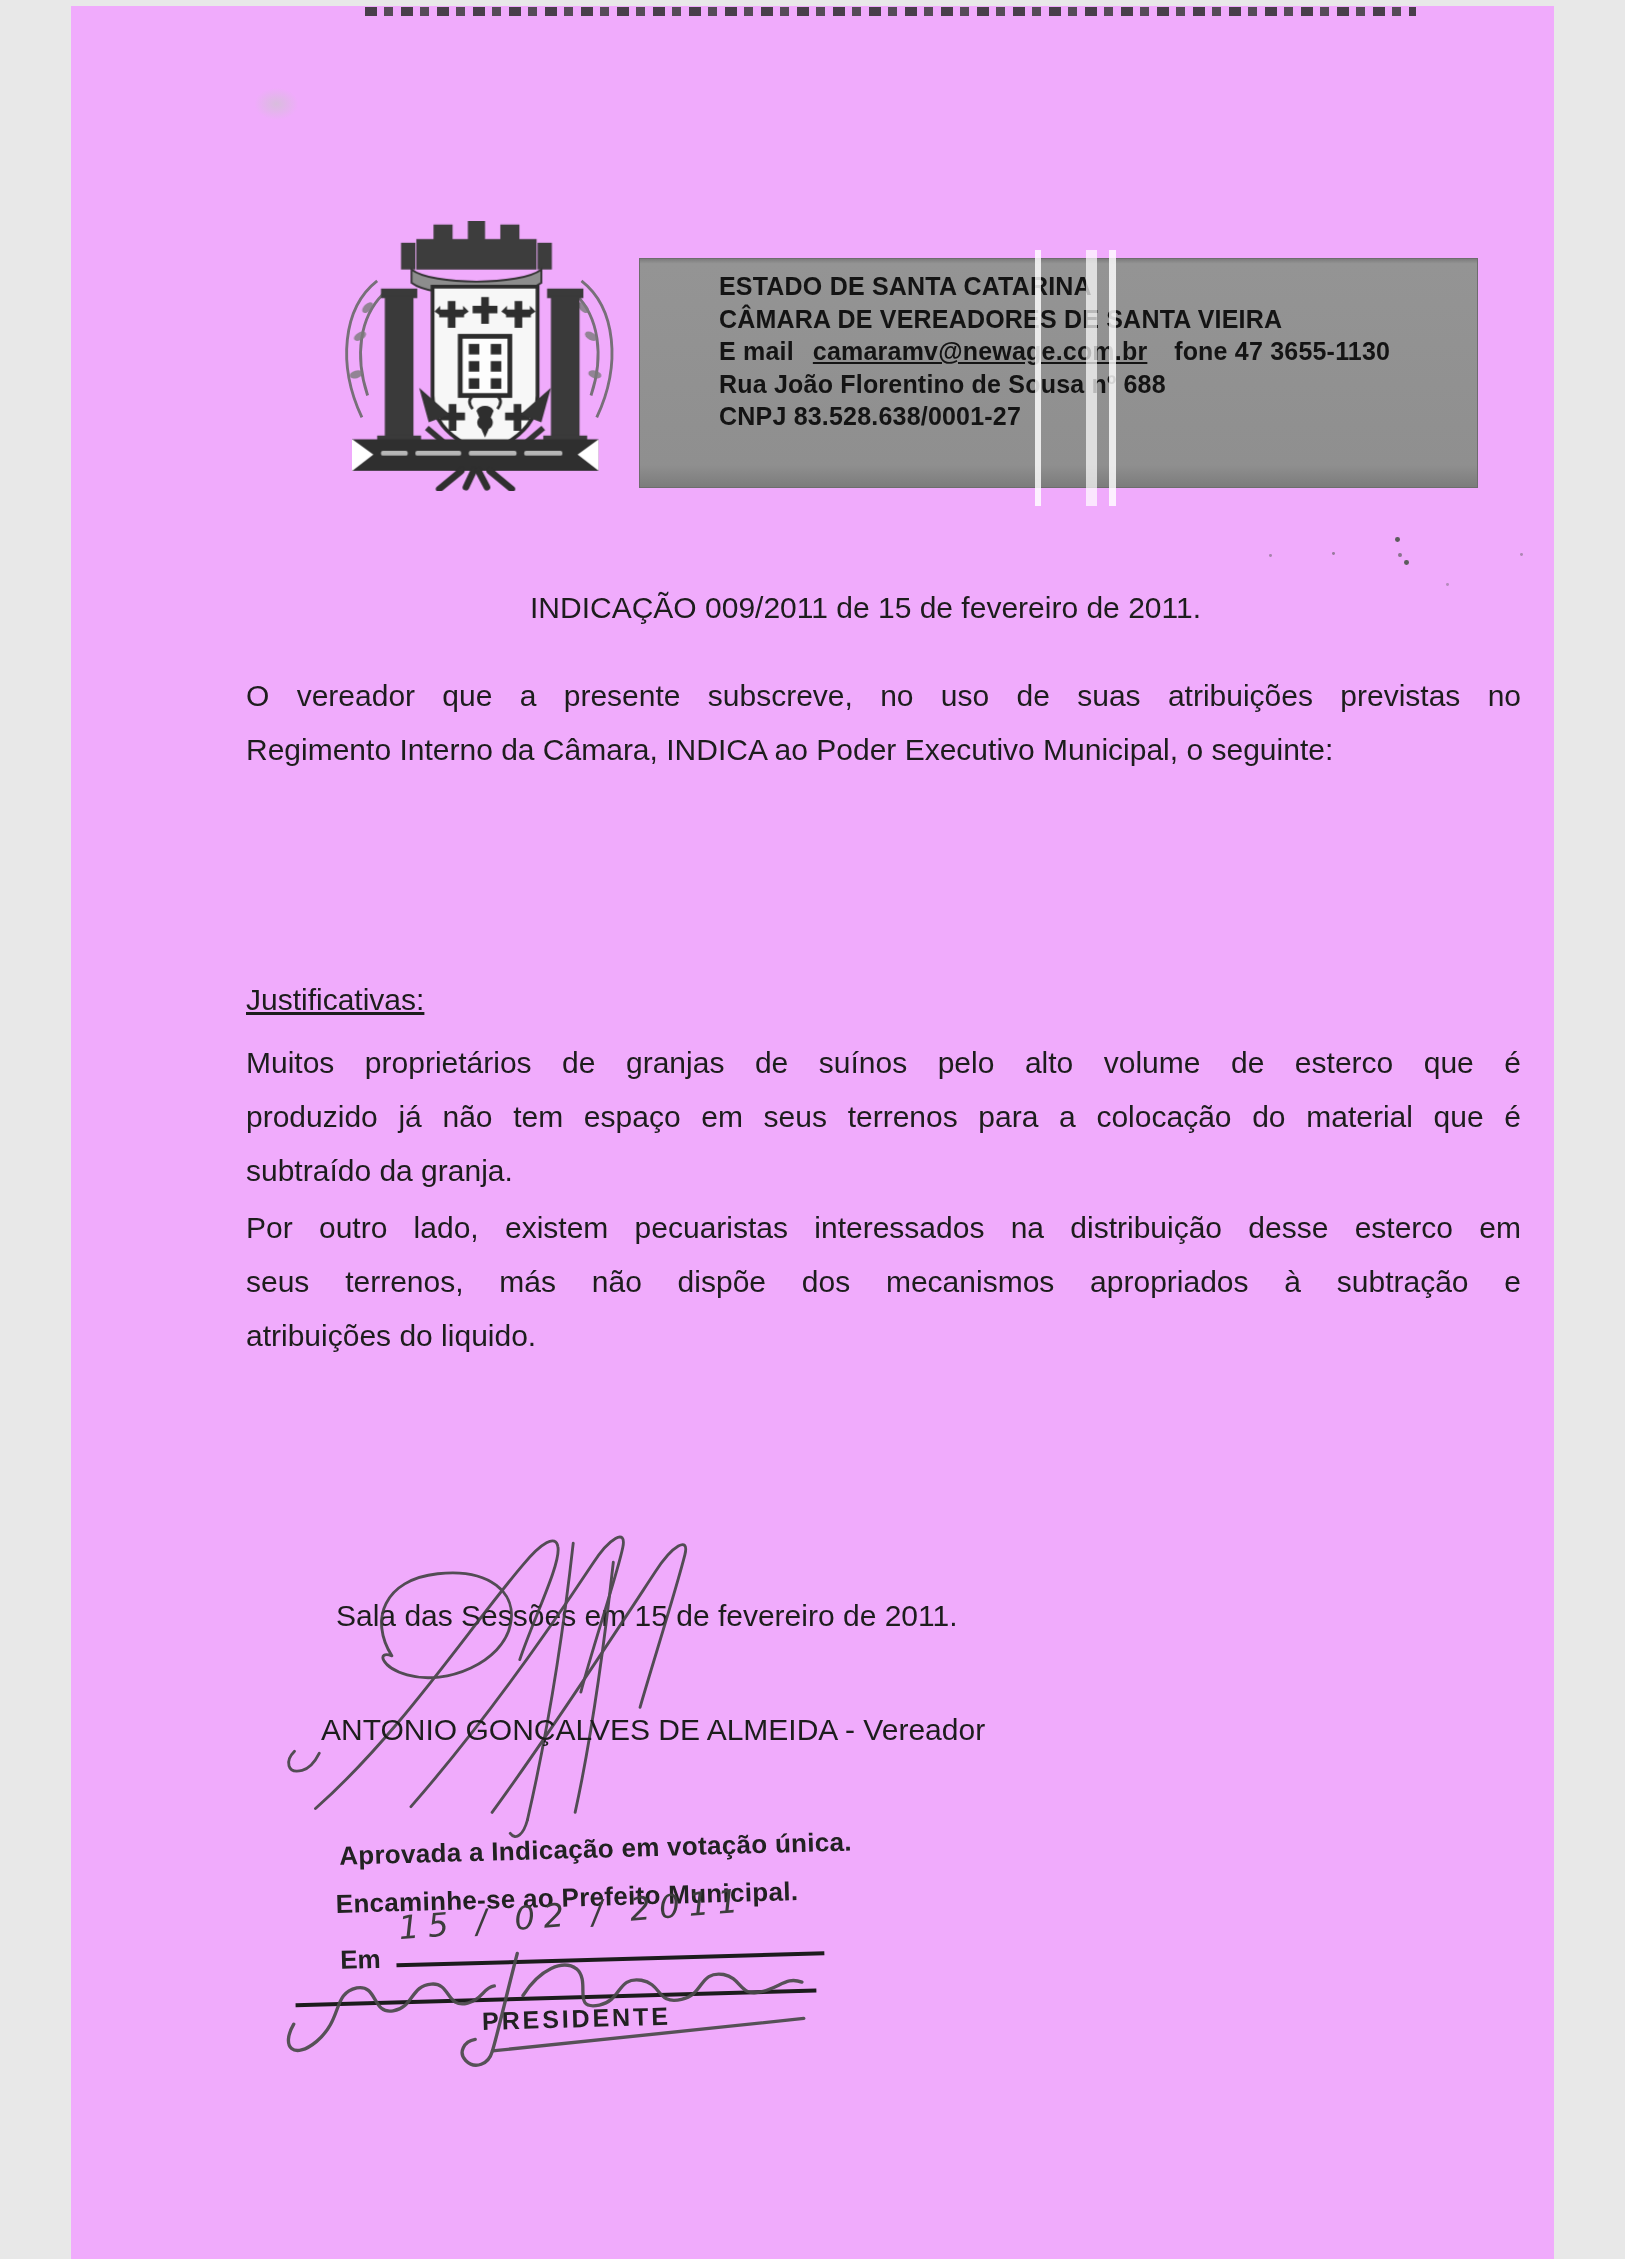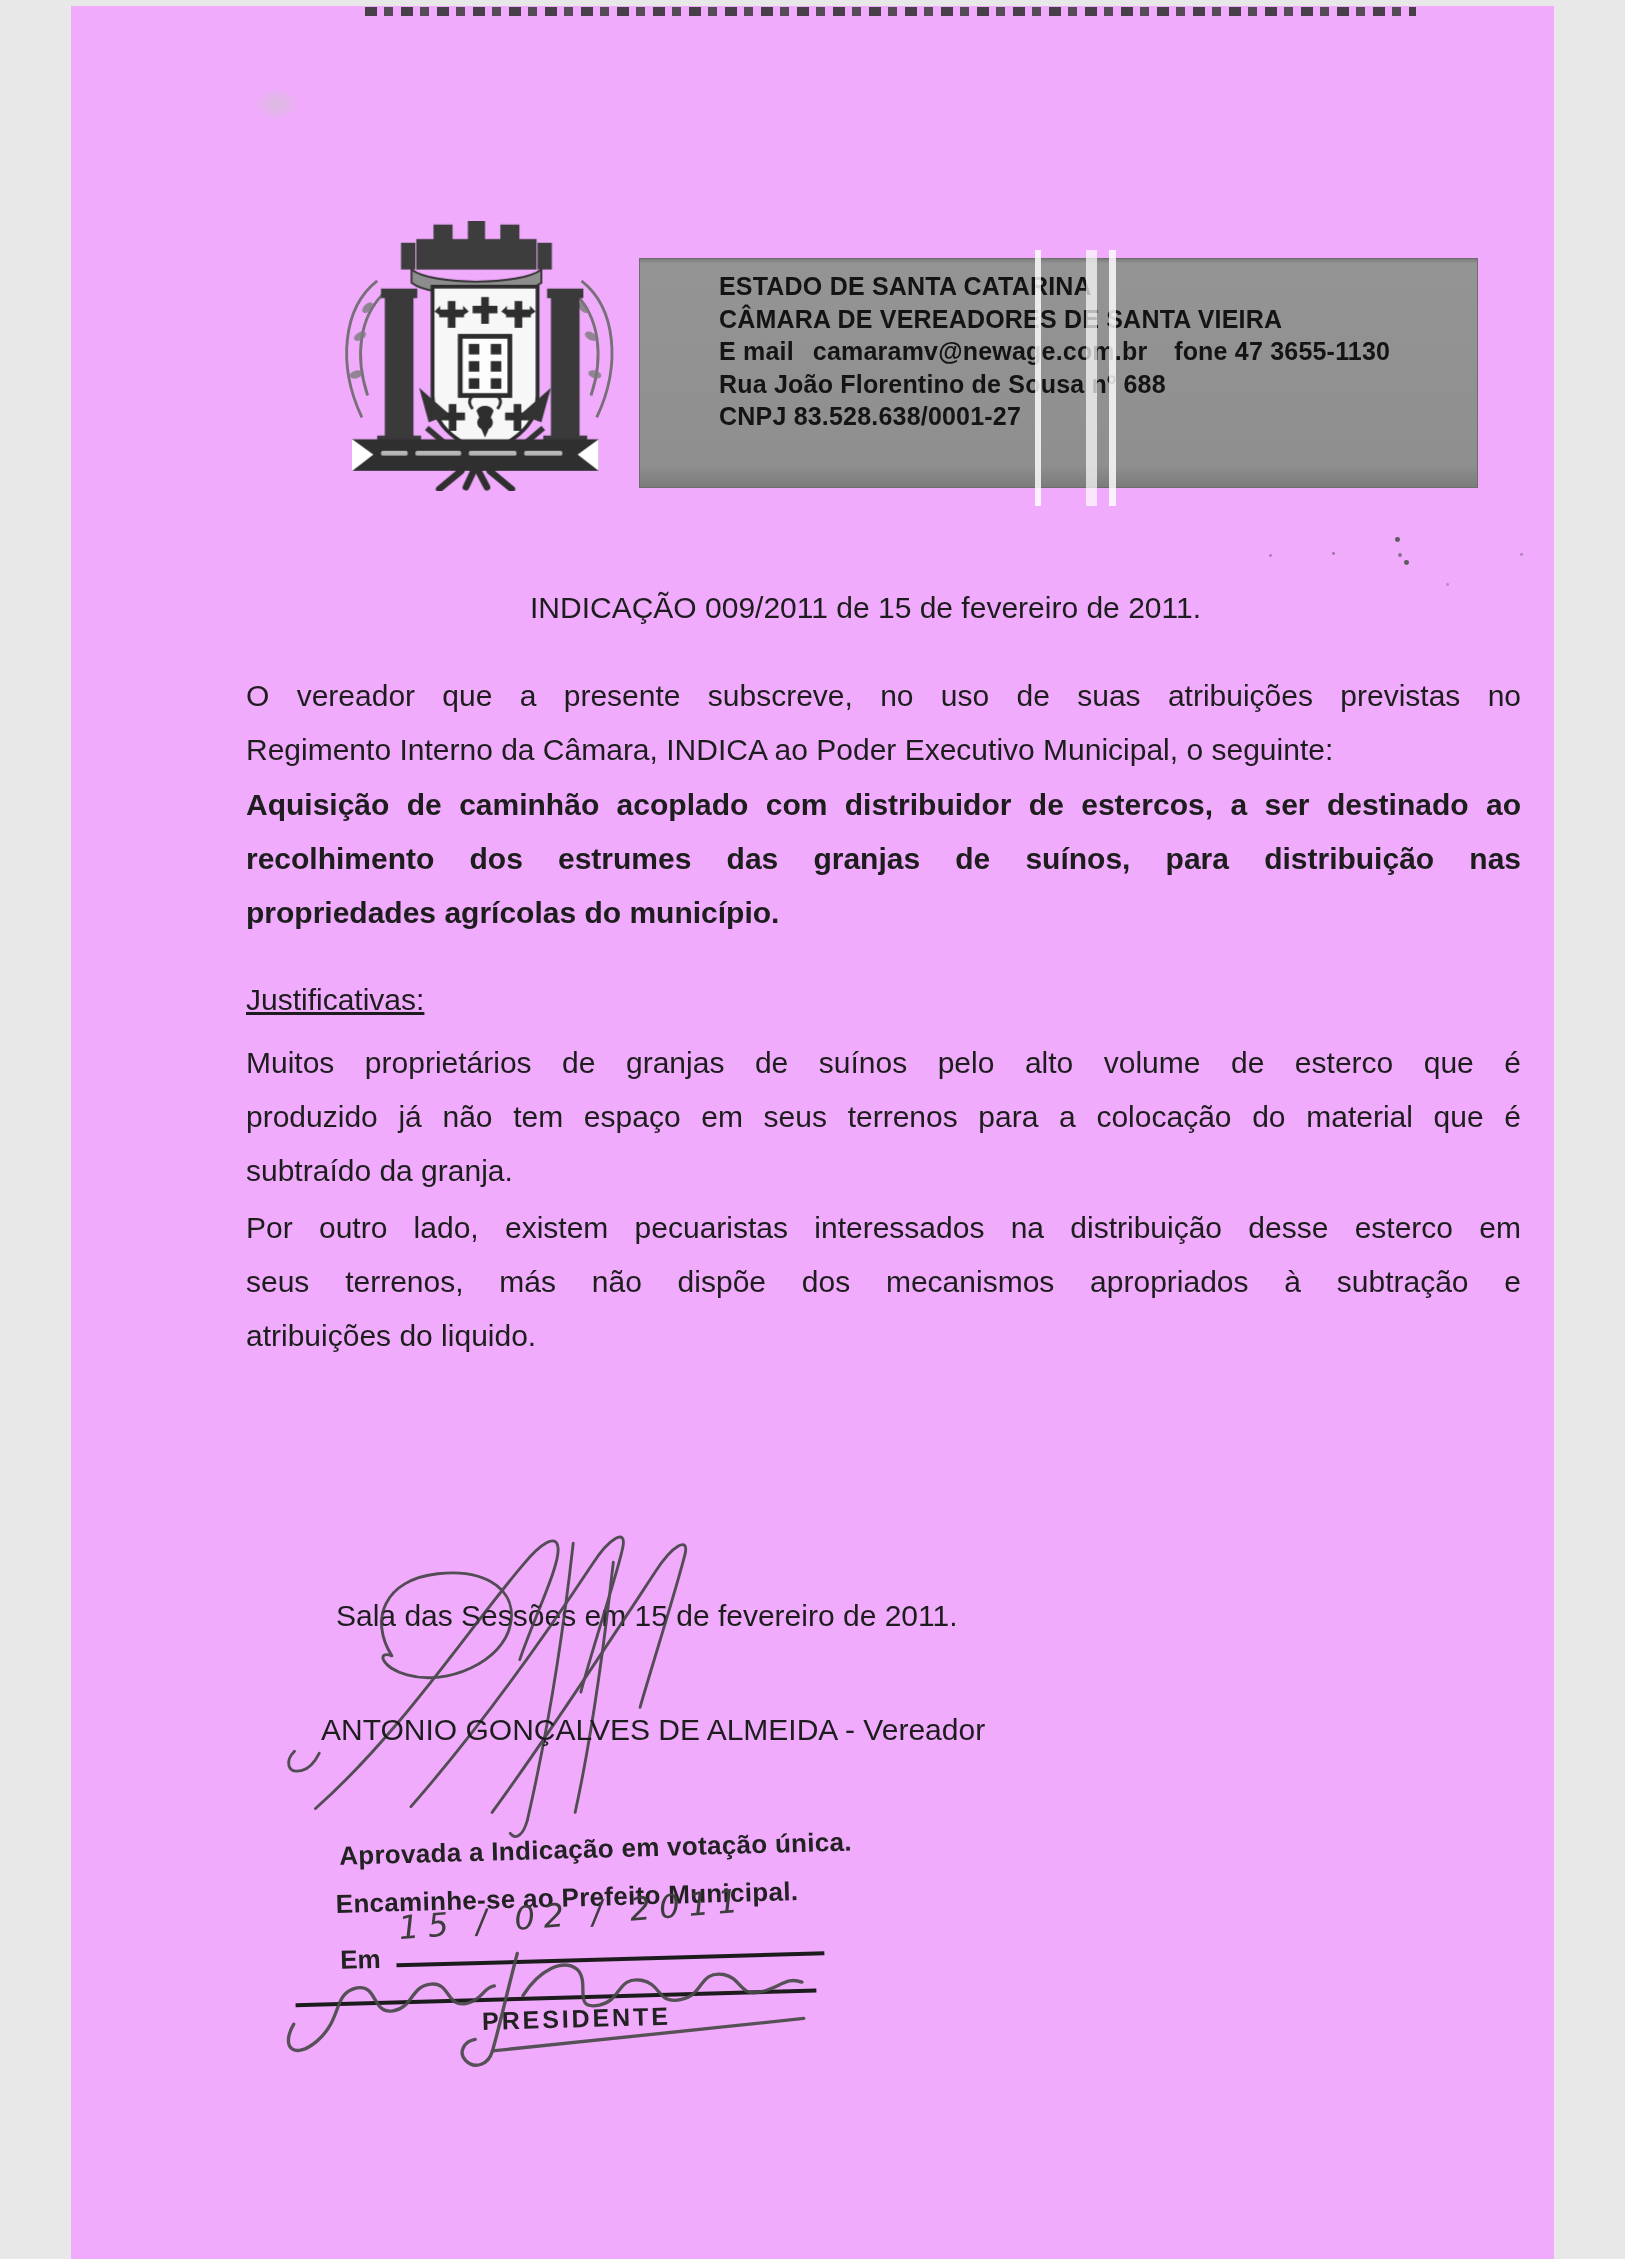--- a/index.html
+++ b/index.html
@@ -11,21 +11,21 @@
     opacity:.85;}
   .smudge{position:absolute;left:174px;top:75px;width:63px;height:46px;border-radius:50%;
     background:radial-gradient(closest-side,#c9c9c9,transparent 70%);opacity:.6;}
   
   .emblem{position:absolute;left:247px;top:187px;width:315px;height:298px;}
   
   .banner{position:absolute;left:568px;top:252px;width:839px;height:230px;
     background:linear-gradient(#777 0,#949494 5.7px,#8f8f8f 90%,#7b7b7b 100%);
     box-shadow:inset 0 0 0 1px #6d6d6d;padding:12.4px 0 0 80px;box-sizing:border-box;
     color:#141414;font-weight:700;font-size:25px;line-height:32.5px;letter-spacing:0.2px;}
-  .banner .email{margin:0 13.4px 0 19px;}
+  .banner .email{text-decoration:underline;margin:0 13.4px 0 19px;}
   .banner .phone{margin-left:13.4px;}
   .streak{position:absolute;top:244px;height:256px;background:rgba(255,255,255,.82);}
   .s1{left:964px;width:5.7px;}
   .s2{left:1015px;width:10.5px;background:rgba(255,255,255,.7);}
   .s3{left:1038px;width:6.7px;}
   .specks span{position:absolute;border-radius:50%;background:#5c5c5c;}
   
   .title{position:absolute;left:459px;top:585px;font-size:30px;}
   .para{position:absolute;left:175px;width:1275px;font-size:30px;line-height:54px;}
   .para .jl{text-align:justify;text-align-last:justify;}
@@ -158,25 +158,20 @@
     <span style="left:1375px;top:577px;width:2.9px;height:2.9px;opacity:.4;"></span>
   </div>
 
   <div class="title">INDICAÇÃO 009/2011  de 15 de fevereiro de 2011.</div>
 
   <div class="para" style="top:663px;">
     <div class="jl">O vereador que a presente subscreve, no uso de suas atribuições previstas no</div>
     <div class="ll">Regimento Interno da Câmara, INDICA ao Poder Executivo Municipal, o seguinte:</div>
   </div>
 
-  <div class="para bold" style="top:772px;">
-    <div class="jl">Aquisição de caminhão acoplado com distribuidor de estercos,  a ser destinado ao</div>
-    <div class="jl">recolhimento dos estrumes  das granjas de suínos,  para  distribuição  nas</div>
-    <div class="ll">propriedades  agrícolas do município.</div>
-  </div>
 
   <div class="para" style="top:967px;text-decoration:underline;">
     <div class="ll">Justificativas:</div>
   </div>
 
   <div class="para" style="top:1030px;">
     <div class="jl">Muitos proprietários de granjas de suínos  pelo alto volume de esterco que é</div>
     <div class="jl">produzido  já não tem  espaço em seus terrenos para a colocação  do  material que é</div>
     <div class="ll">subtraído  da granja.</div>
   </div>

